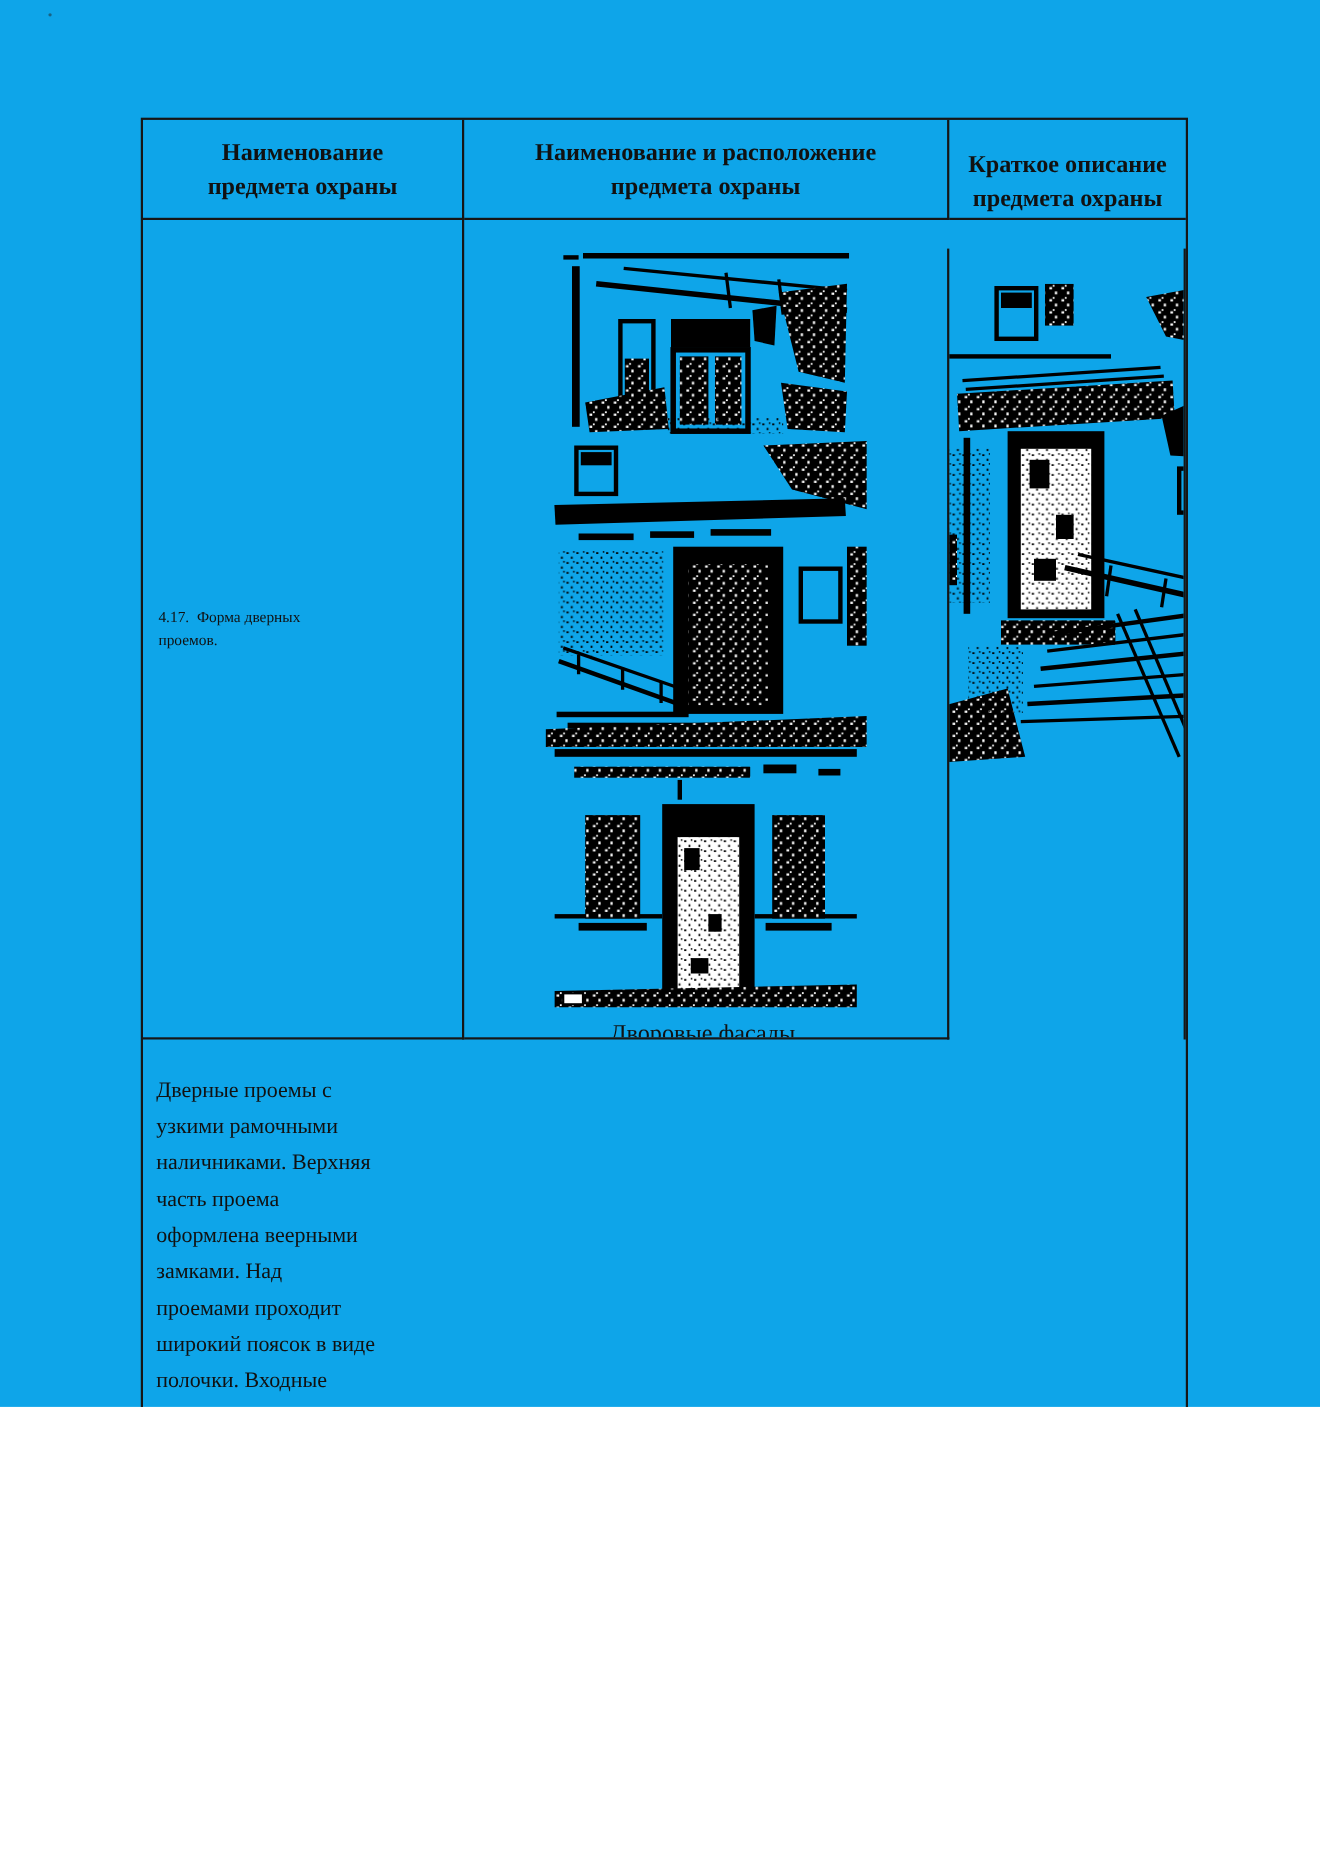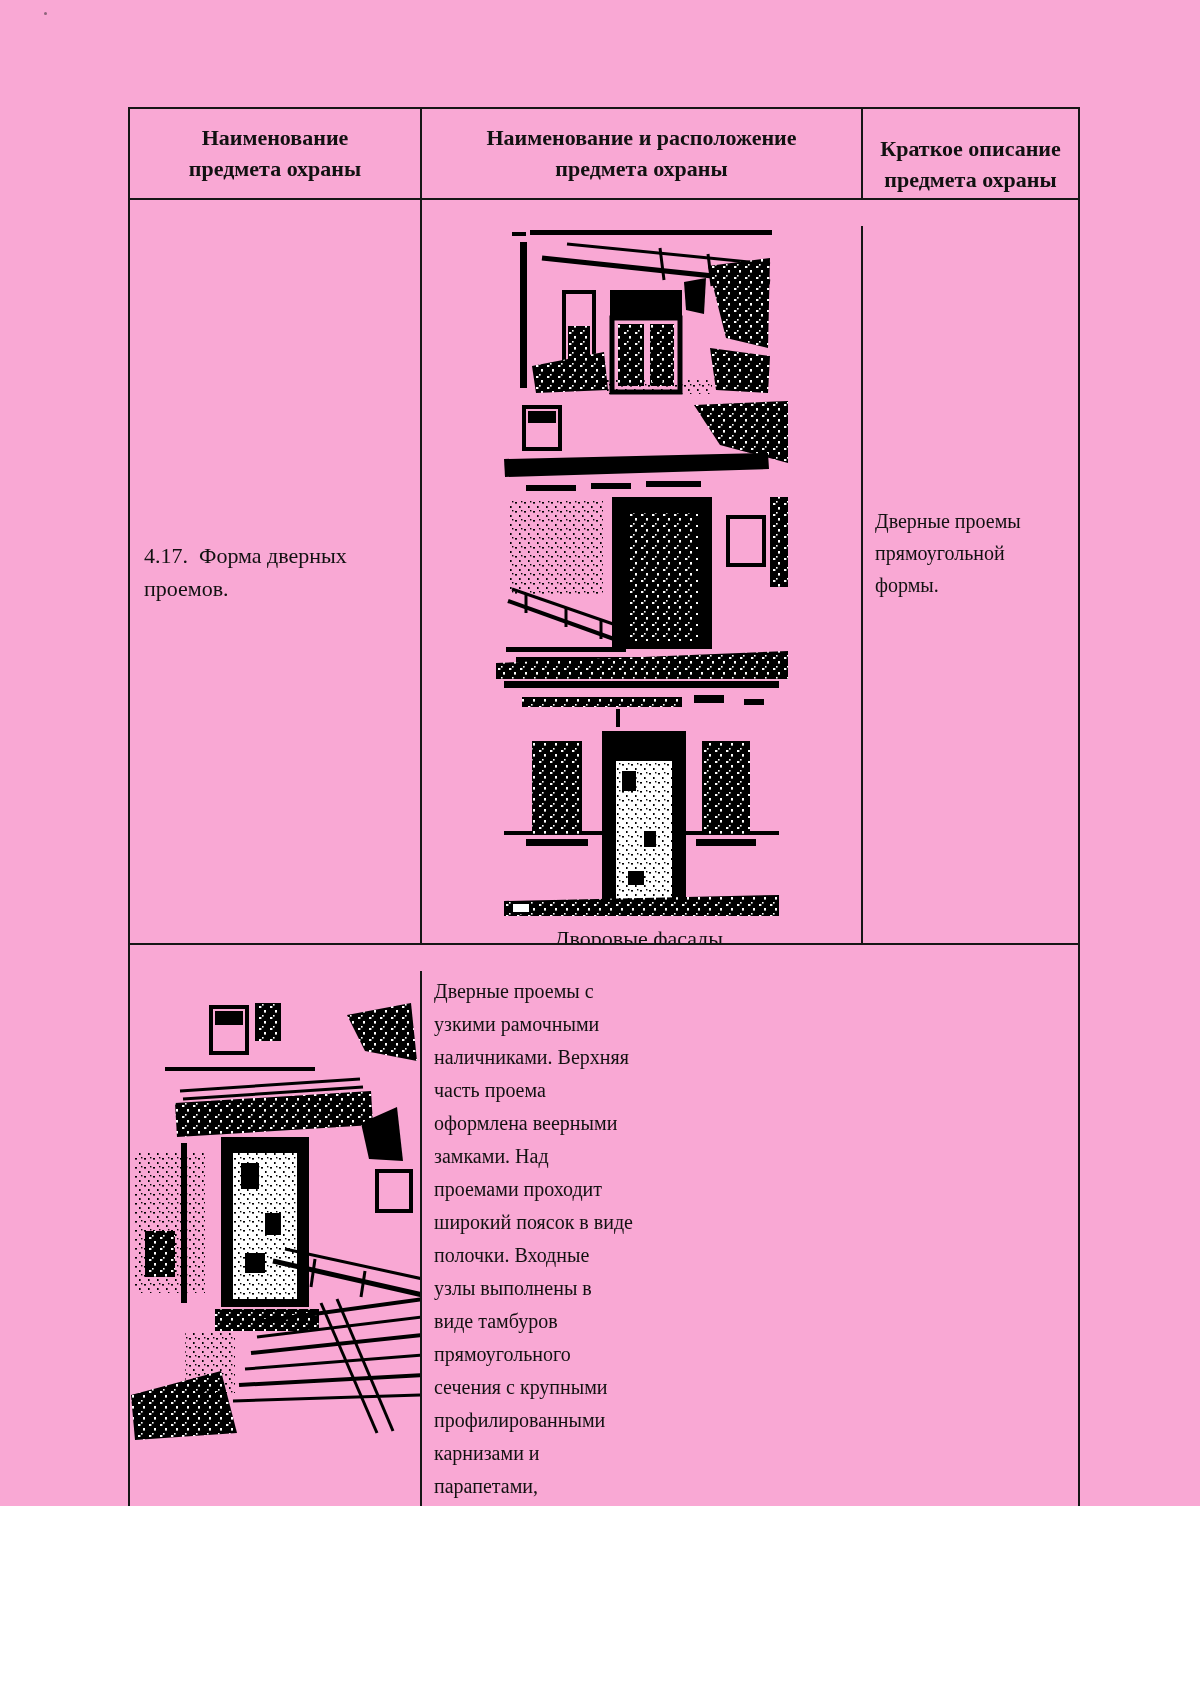--- a/index.html
+++ b/index.html
@@ -2,21 +2,21 @@
 <html><head>
 <meta charset="utf-8">
 <style>
   html,body{margin:0;padding:0;}
   body{
     width:1200px;height:1693px;background:#ffffff;
     font-family:"Liberation Serif","DejaVu Serif",serif;
     color:#111;
     -webkit-font-smoothing:antialiased;
   }
-  .page{position:relative;width:1200px;height:1506px;background:#f9a8d4;overflow:hidden;}
+  .page{position:relative;width:1200px;height:1279px;background:#0ea5e9;overflow:hidden;}
 
   .doc-table{
     position:absolute;left:128px;top:107px;
     width:948px;
     display:grid;
     grid-template-columns:292px 441px 215px;
     grid-template-rows:91px 745px 605px;
     border:2px solid #161616;
   }
   .cell{
@@ -28,21 +28,21 @@
   .cell.last-col{border-right:none;margin-top:22px;}
   .cell.last-row{border-bottom:none;}
 
   .hcell{
     display:flex;align-items:center;justify-content:center;
     text-align:center;font-weight:bold;font-size:22px;line-height:1.38;
     white-space:pre-wrap;padding:2px 6px;
   }
   .name-cell{
     display:flex;align-items:center;
-    font-size:22px;line-height:1.5;
+    font-size:14px;line-height:1.5;
     padding:0 10px 0 14px;white-space:pre-wrap;
   }
   .desc-cell-mid{
     display:flex;align-items:center;
     font-size:20px;line-height:1.6;
     padding:0 6px 60px 12px;white-space:pre-wrap;
   }
   .desc-cell-long{
     font-size:20px;line-height:33px;
     padding:8px 4px 0 12px;white-space:pre-wrap;
@@ -163,22 +163,20 @@
           <rect x="140" y="150" width="12" height="16" fill="#000"></rect>
           <rect x="124" y="190" width="16" height="14" fill="#000"></rect>
           <polygon points="0,220 275,214 275,235 0,235" fill="url(#wspecks)"></polygon>
           <rect x="8" y="222" width="18" height="10" fill="#fff" stroke="#000" stroke-width="2"></rect>
         </svg>
       </div>
 
       <div class="caption">Дворовые фасады.</div>
     </div>
 
-    <div class="cell desc-cell-mid last-col">Дверные проемы
-прямоугольной формы.</div>
 
 
     <div class="cell img-cell last-row" style="padding-top:32px">
 
       <div class="photo">
         <svg width="300" height="437" viewBox="0 0 300 437">
           <rect x="86" y="4" width="36" height="46" fill="none" stroke="#000" stroke-width="4"></rect>
           <rect x="90" y="8" width="28" height="14" fill="#000"></rect>
           <rect x="130" y="0" width="26" height="38" fill="url(#wspecks)"></rect>
           <polygon points="222,12 286,0 292,58 240,48" fill="url(#wspecks)"></polygon>

